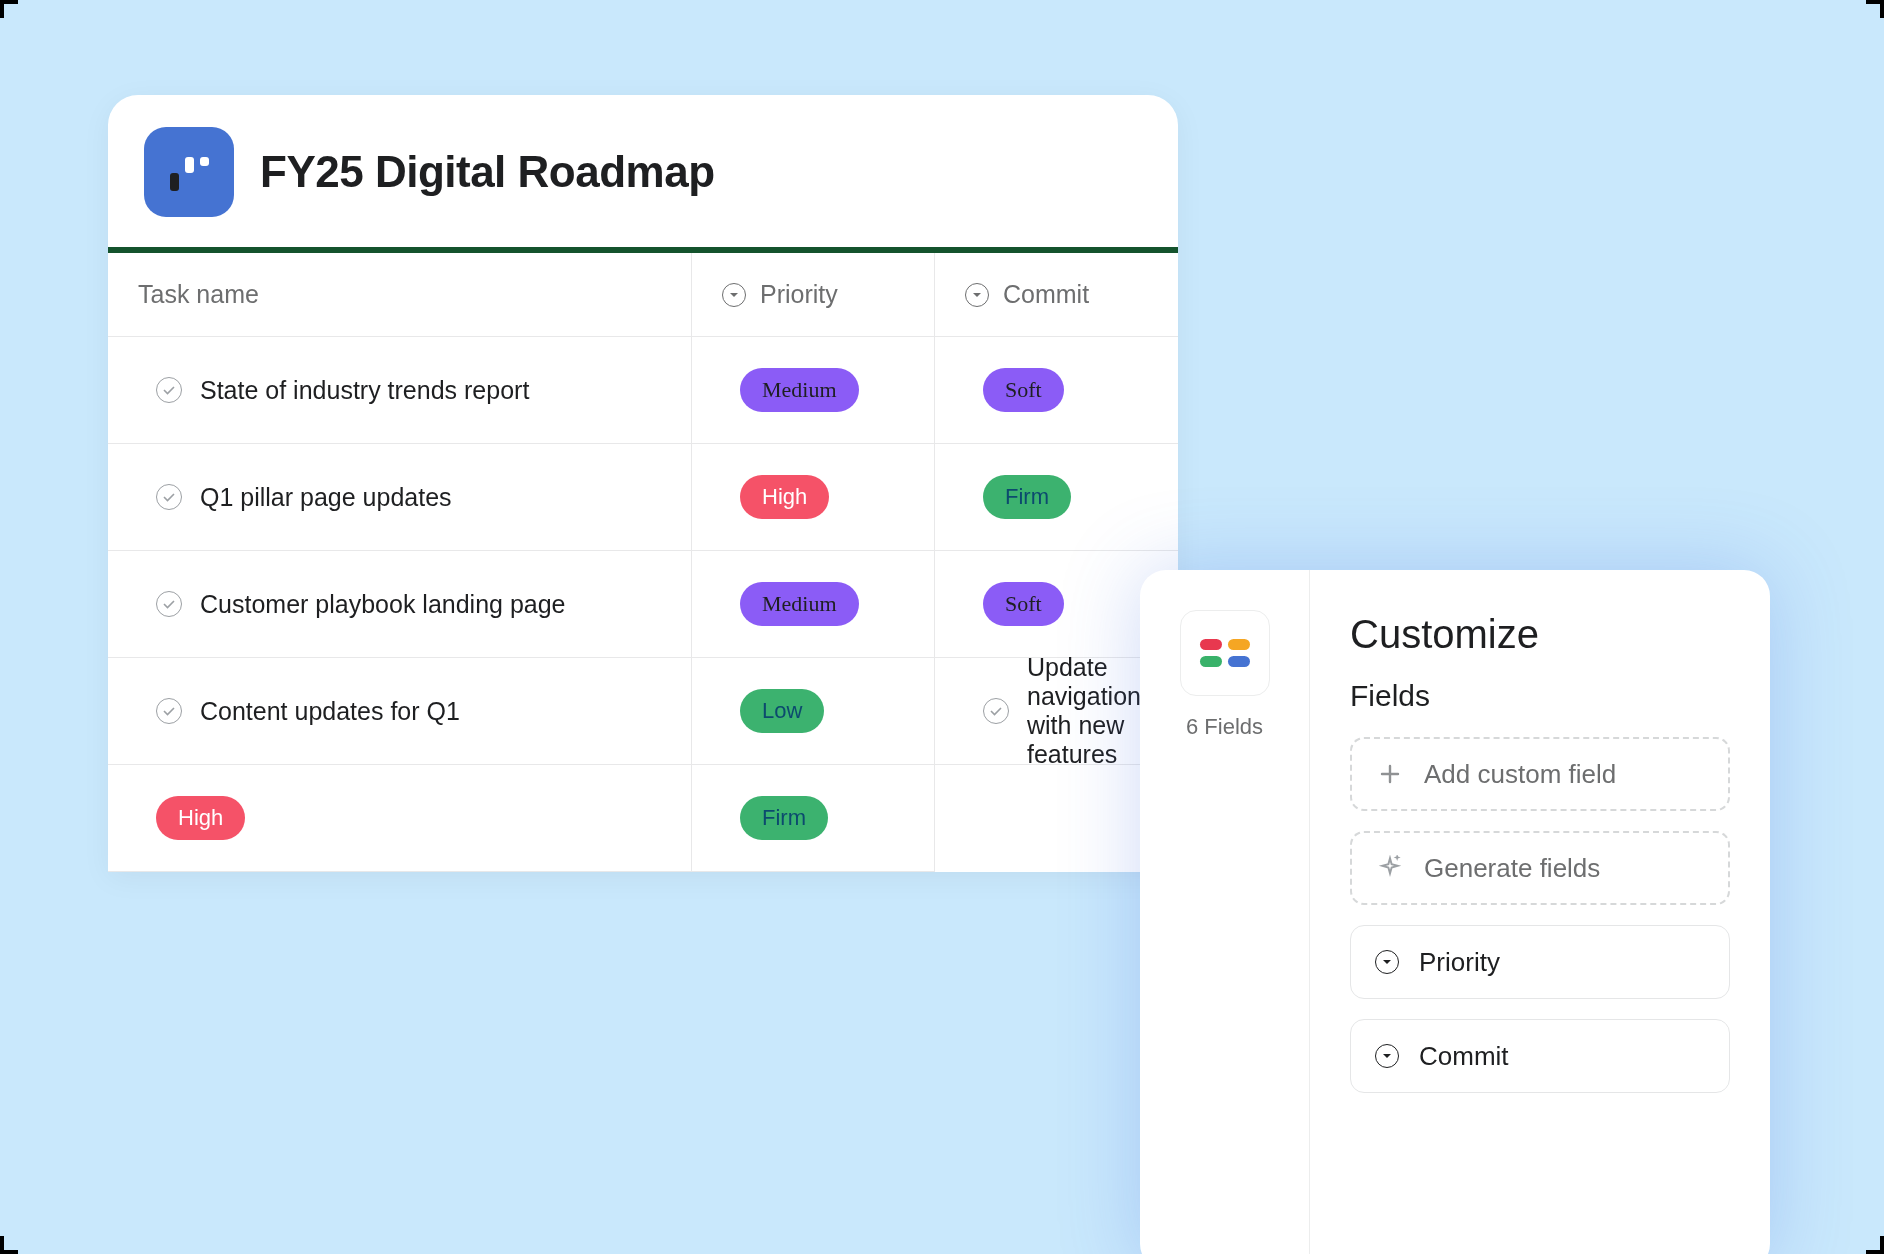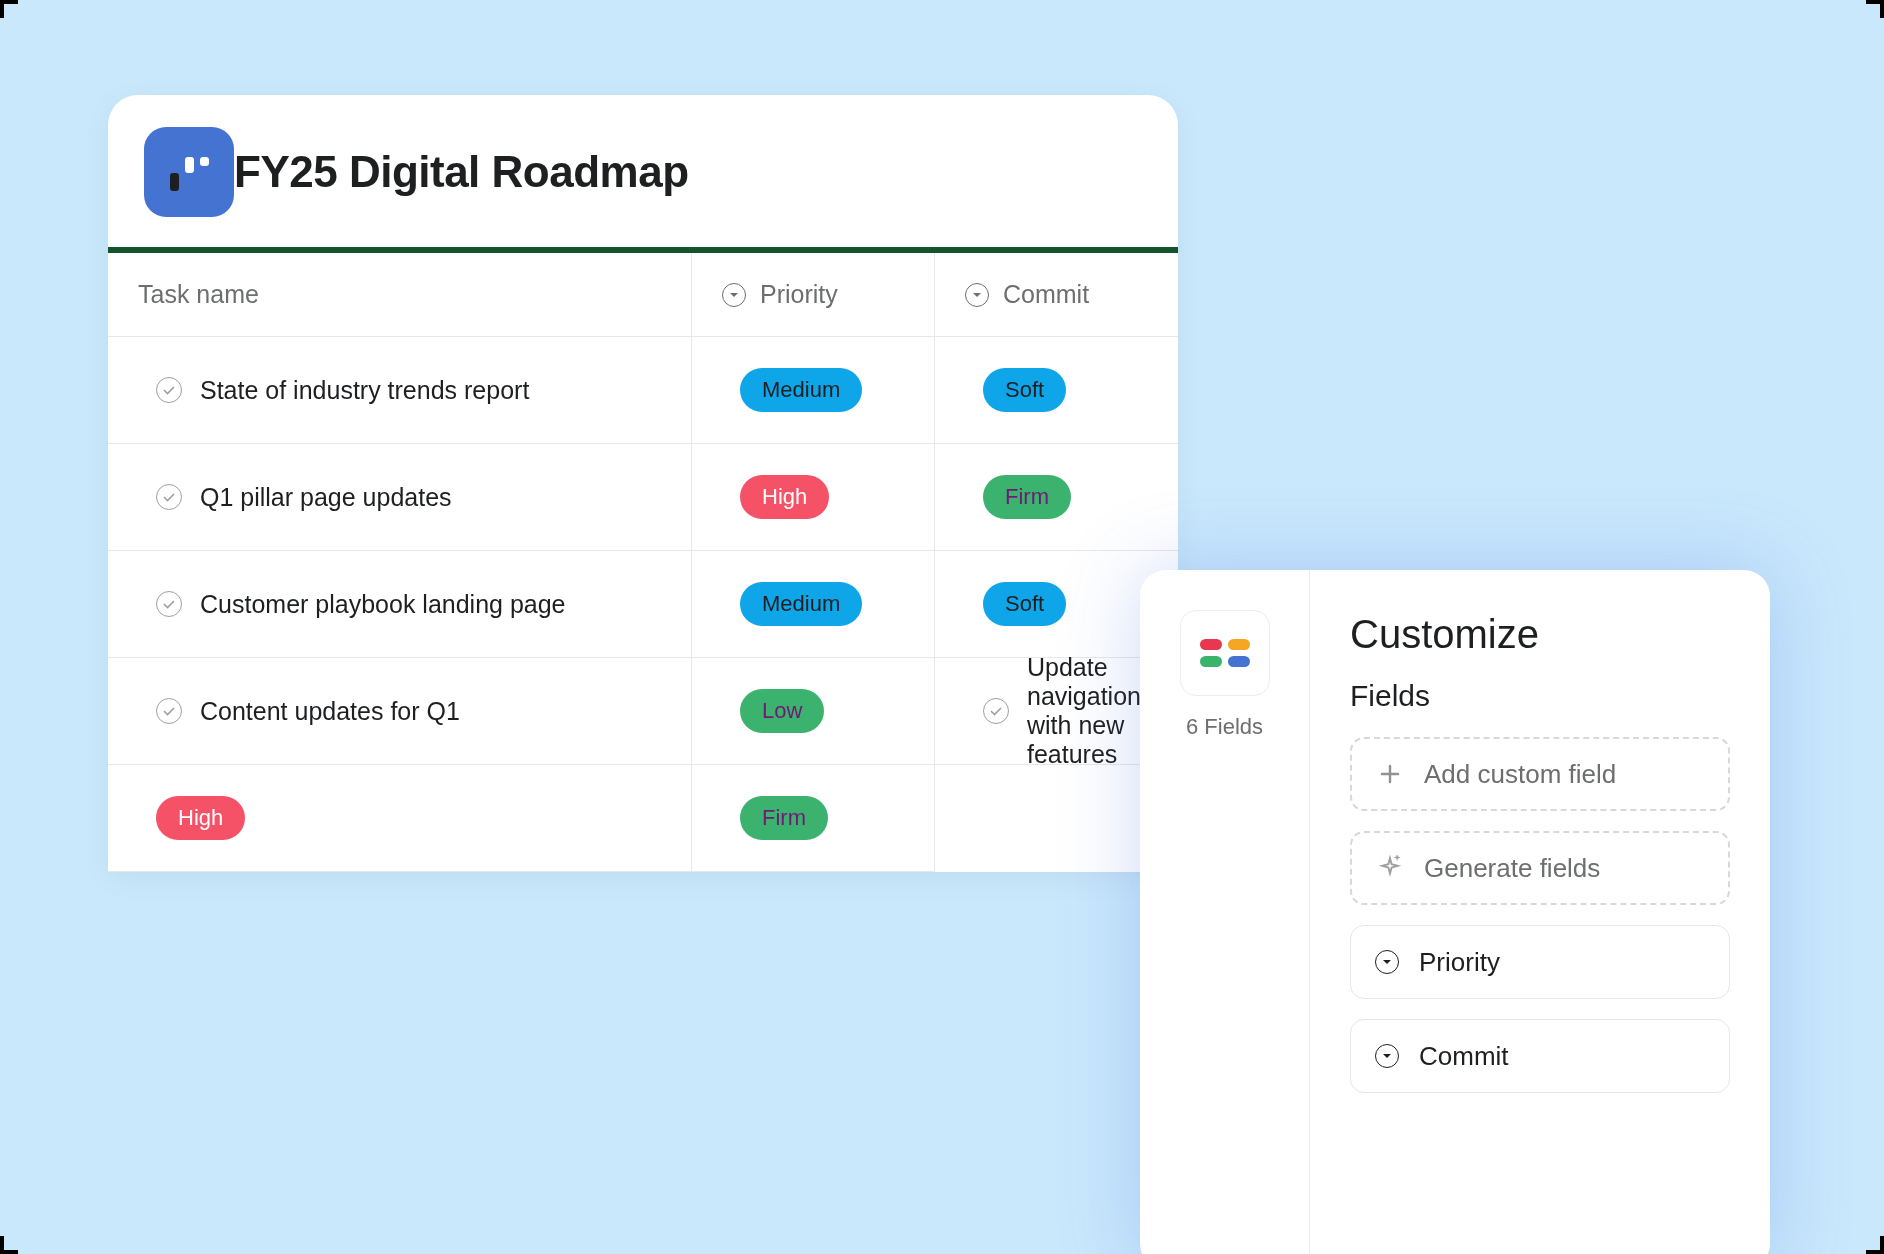--- a/index.html
+++ b/index.html
@@ -33,20 +33,21 @@
     left: 108px; top: 95px;
     width: 1070px;
     background: #fff;
     border-radius: 30px 30px 0 0;
     box-shadow: 0 6px 30px rgba(0,0,0,0.05);
     overflow: hidden;
   }
   .tc-header {
     display: flex; align-items: center;
     padding: 32px 36px 30px 36px;
+    gap: 26px;
   }
   .app-icon {
     width: 90px; height: 90px;
     border-radius: 22px;
     background: #4573d2;
     position: relative;
   }
   .app-icon .bar { position:absolute; width:9px; border-radius:3px; background:#fff; }
   .app-icon .b1 { left:26px; top:46px; height:18px; background:#1e1f21; }
   .app-icon .b2 { left:41px; top:30px; height:16px; }
@@ -77,23 +78,23 @@
     width:26px; height:26px; border:1.5px solid #9ca0a4; border-radius:50%;
     display:flex; align-items:center; justify-content:center; flex-shrink:0;
   }
   .check-icon svg { width:14px; height:14px; }
 
   .badge {
     display:inline-flex; align-items:center; justify-content:center;
     height:44px; padding:0 22px; border-radius:22px;
     font-size:22px; font-weight:400; color:#1e1f21;
   }
-  .b-yellow { background:#0ea5e9; }
+  .b-yellow { background:#8b5cf6;font-family:Liberation Serif, serif; }
   .b-red    { background:#f55268; color:#fff; }
-  .b-green  { background:#3cb26f; color:#701a75; }
+  .b-green  { background:#3cb26f; color:#0c4a6e; }
   .b-gray   { background:#e1e3e5; color:#1e1f21; }
 
   
   .customize-panel {
     position:absolute;
     left: 1140px; top: 570px;
     width: 630px;
     min-height: 700px;
     background:#fff;
     border-radius:26px;

